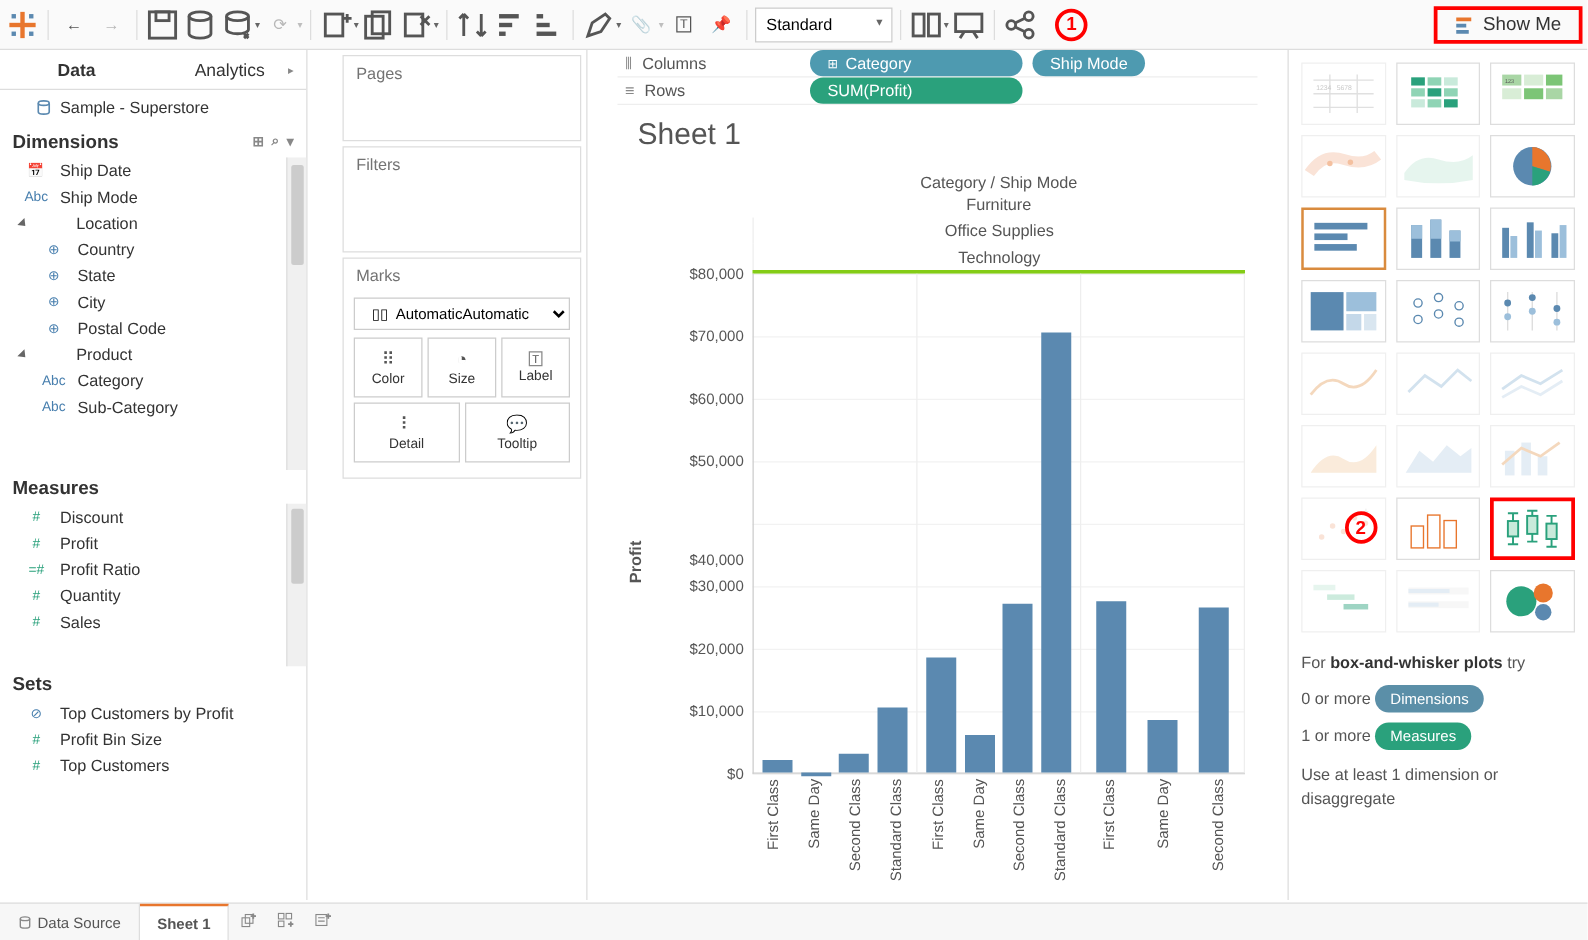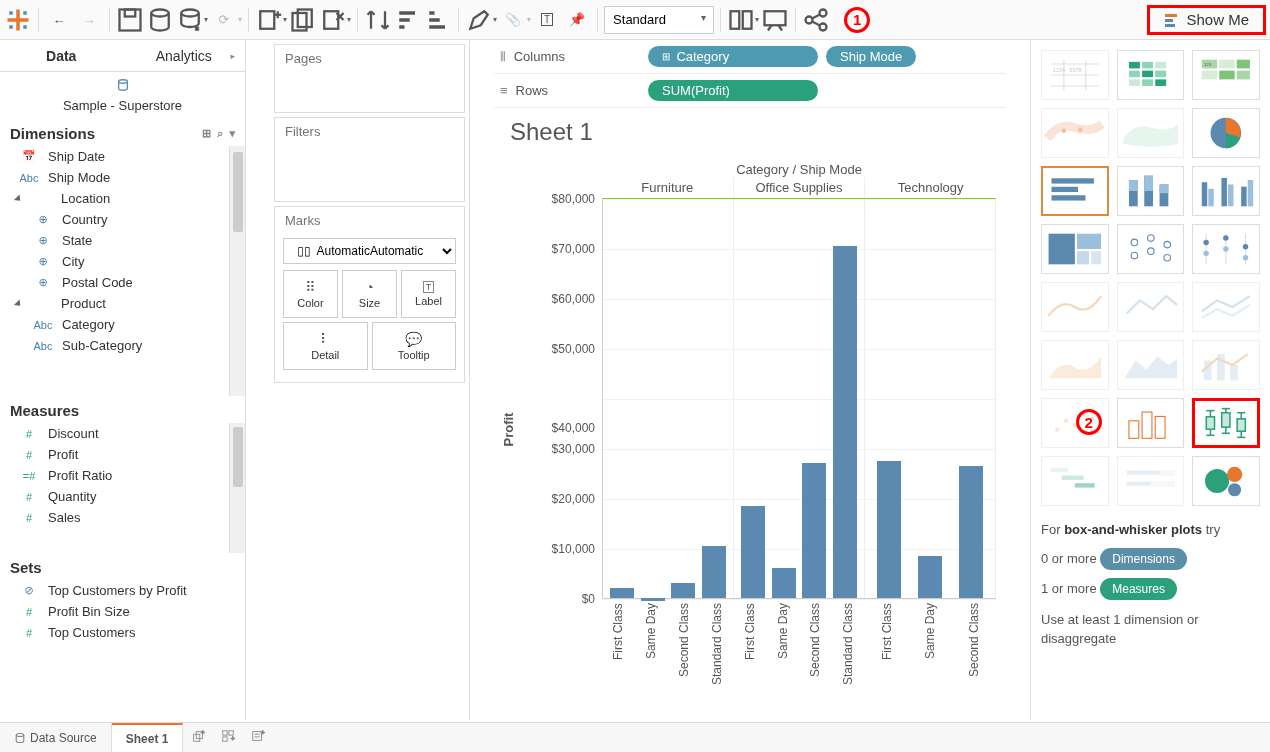--- a/index.html
+++ b/index.html
@@ -16,21 +16,21 @@
 .showme-btn { display: flex; align-items: center; gap: 6px; padding: 0 14px; height: 30px; cursor: pointer; font-size: 15px; border:3px solid red;}
 .circle-annot { position:absolute; width:26px; height:26px; border:3px solid red; border-radius:50%; color:red; font-weight:bold; display:flex; align-items:center; justify-content:center; font-size:15px; background:rgba(255,255,255,0);}
 
 
 .main { display: flex; height: 680px; gap: 24px; }
 .left-pane { width: 246px; border-right: 1px solid #ddd; background: #fff; display:flex; flex-direction:column;}
 .left-tabs { display: flex; border-bottom: 1px solid #ddd; height: 32px; }
 .left-tabs .ltab { flex: 1; display: flex; align-items: center; justify-content: center; cursor: pointer; font-size:14px; position:relative;}
 .left-tabs .ltab.active { font-weight: 600; }
 .left-tabs .ltab:last-child::after { content:"▸"; position:absolute; right:10px; font-size:9px; color:#888;}
-.datasource-row { padding: 6px 28px; display: flex; align-items: center; gap: 6px; font-size:13px;flex-direction:column; }
+.datasource-row { padding: 6px 28px; display: flex; align-items: center; gap: 6px; font-size:13px; }
 .section-header { padding: 6px 10px 4px; font-weight: 700; font-size:15px; display:flex; align-items:center; justify-content:space-between;}
 .section-header .hdr-icons { display:flex; gap:6px; color:#888; font-size:11px;}
 .field-list { overflow:auto; flex:0 0 auto;}
 .field { padding: 3px 10px 3px 18px; display:flex; align-items:center; gap:8px; cursor:pointer; font-size:13px; white-space:nowrap;}
 .field .ficon { width:22px; font-size:11px; color:#487fae; text-align:center;}
 .field.measure .ficon { color:#2aa17c;}
 .field.folder { padding-left:16px; }
 .field.folder::before { content:""; width:0; height:0; border-top:4px solid transparent; border-bottom:4px solid transparent; border-left:5px solid #666; display:inline-block; margin-right:2px; transform:rotate(45deg);}
 .scrollbar-fake { width:16px; background:#f0f0f0; border-left:1px solid #ddd;}
 
@@ -52,21 +52,21 @@
 .pill { padding:3px 14px; border-radius:14px; color:#fff; font-size:13px; display:inline-flex; align-items:center; gap:6px; cursor:pointer;}
 .pill.dim { background:#4e9ab0;}
 .pill.meas { background:#2aa17c;}
 .pill .pi { font-size:10px;}
 .pill.dim-long { min-width:170px;}
 .sheet-title { font-size:24px; font-weight:300; color:#555; padding:10px 16px 4px;}
 .chart-area { flex:1; position:relative; padding:0 10px 10px;}
 
 
 .cat-header { text-align:center; font-size:13px; color:#555; margin-top:4px;}
-.cat-row { display:flex; border-bottom:1px solid #84cc16;}
+.cat-row { display:flex; border-bottom:3px solid #84cc16;flex-direction:column;}
 .cat-row .cat-cell { flex:1; text-align:center; padding:3px 0; font-size:13px; border-left:1px solid #eee; color:#555;}
 .cat-row .cat-cell:first-child { border-left:none;}
 .chart-grid { display:flex; height:400px; position:relative; margin-left:98px; border-bottom:1px solid #ccc; border-left:1px solid #ccc;}
 .chart-grid .group { flex:1; border-right:1px solid #eee; display:flex; align-items:flex-end; justify-content:space-around; padding:0 4px;}
 .bar { width:24px; background:#5b89b0;}
 .y-axis { position:absolute; left:0; top:0; bottom:0; width:95px;}
 .y-tick { position:absolute; right:4px; font-size:12px; color:#555; transform:translateY(-50%); width:70px; text-align:right;}
 .y-gridline { position:absolute; left:98px; right:0; border-top:1px solid #f2f2f2;}
 .y-title { position:absolute; left:4px; top:50%; transform:rotate(-90deg) translateX(10px); transform-origin:left; font-size:13px; color:#555; font-weight:600;}
 .x-labels { display:flex; margin-left:98px;}

